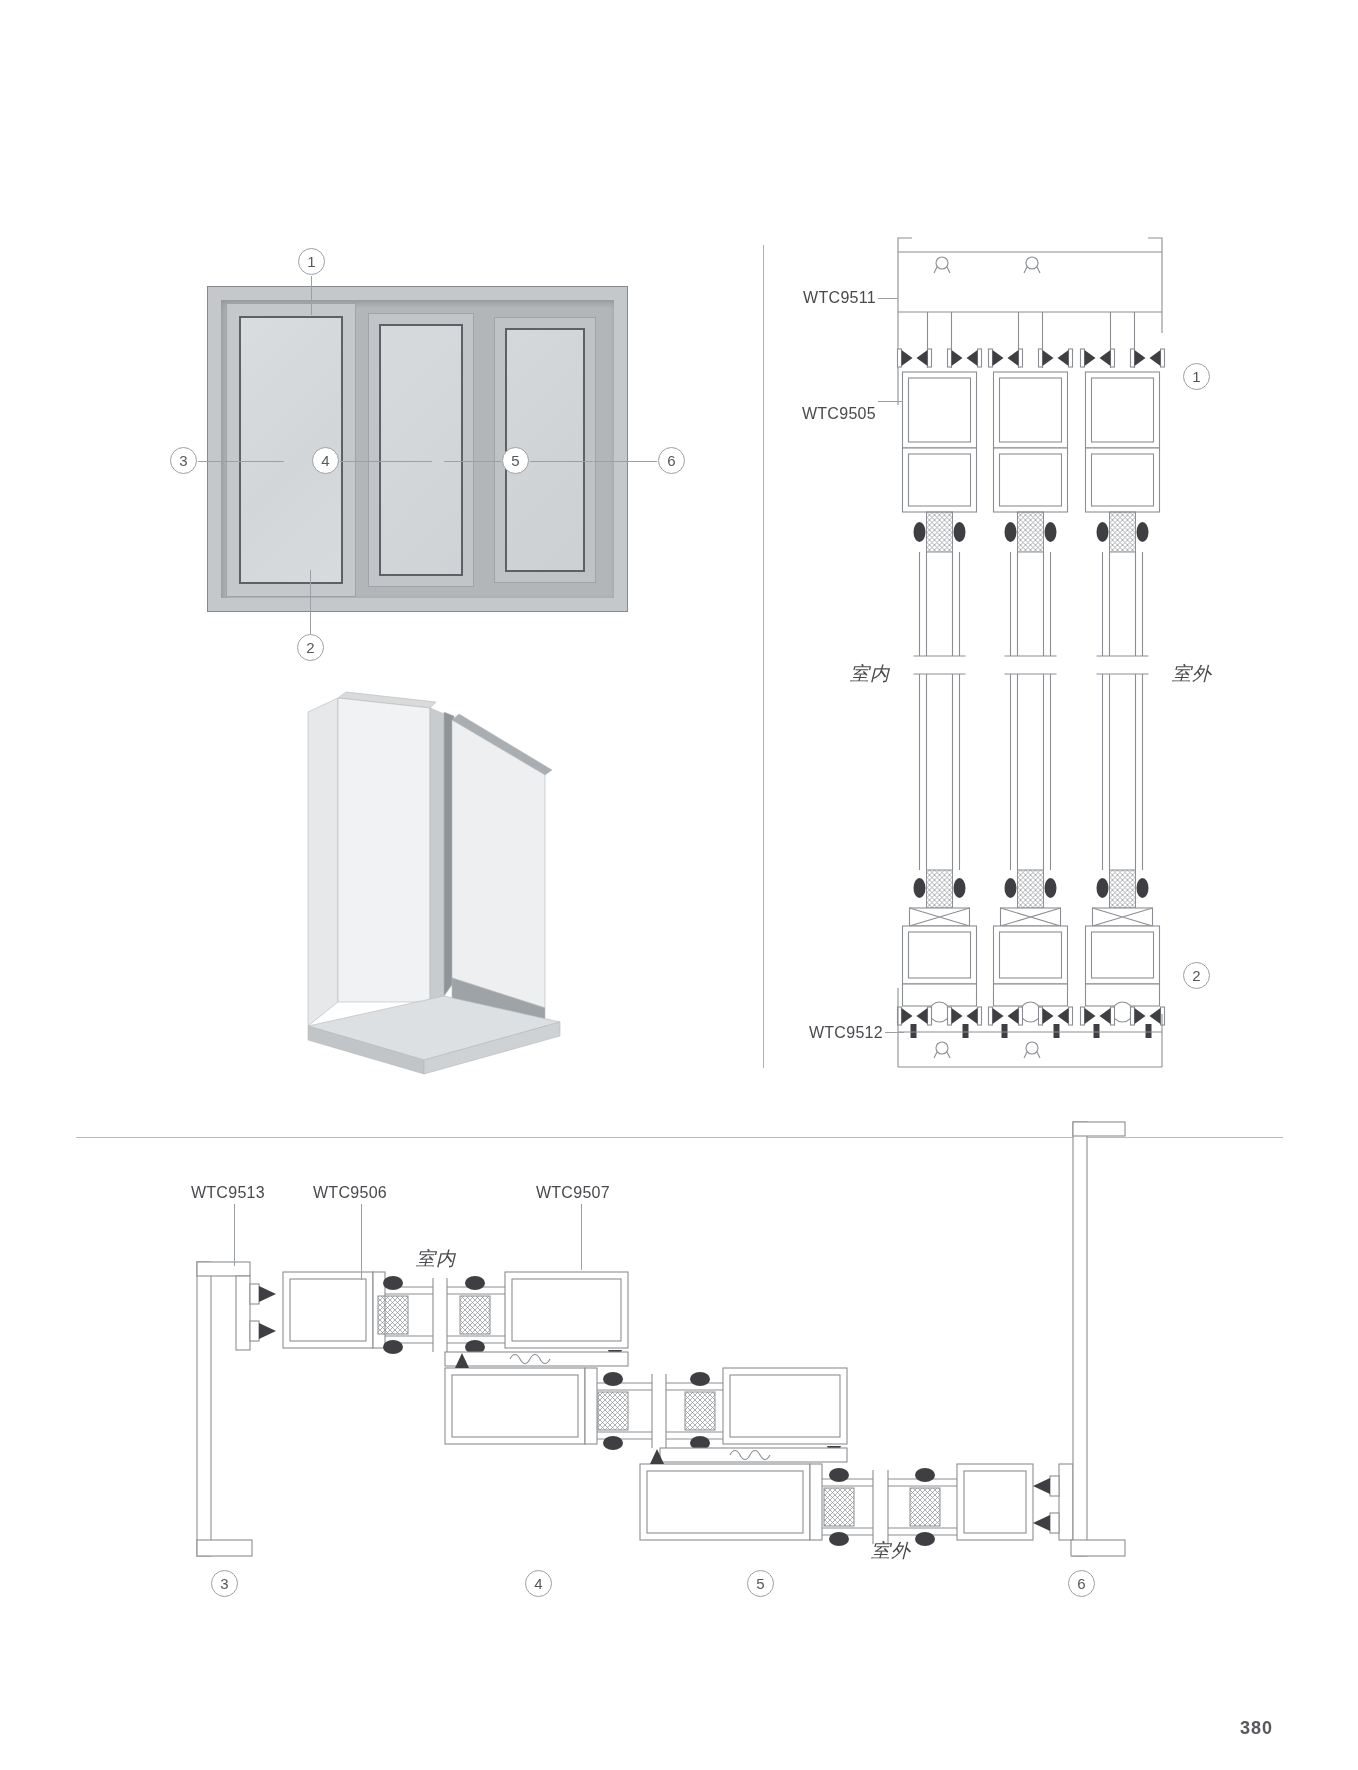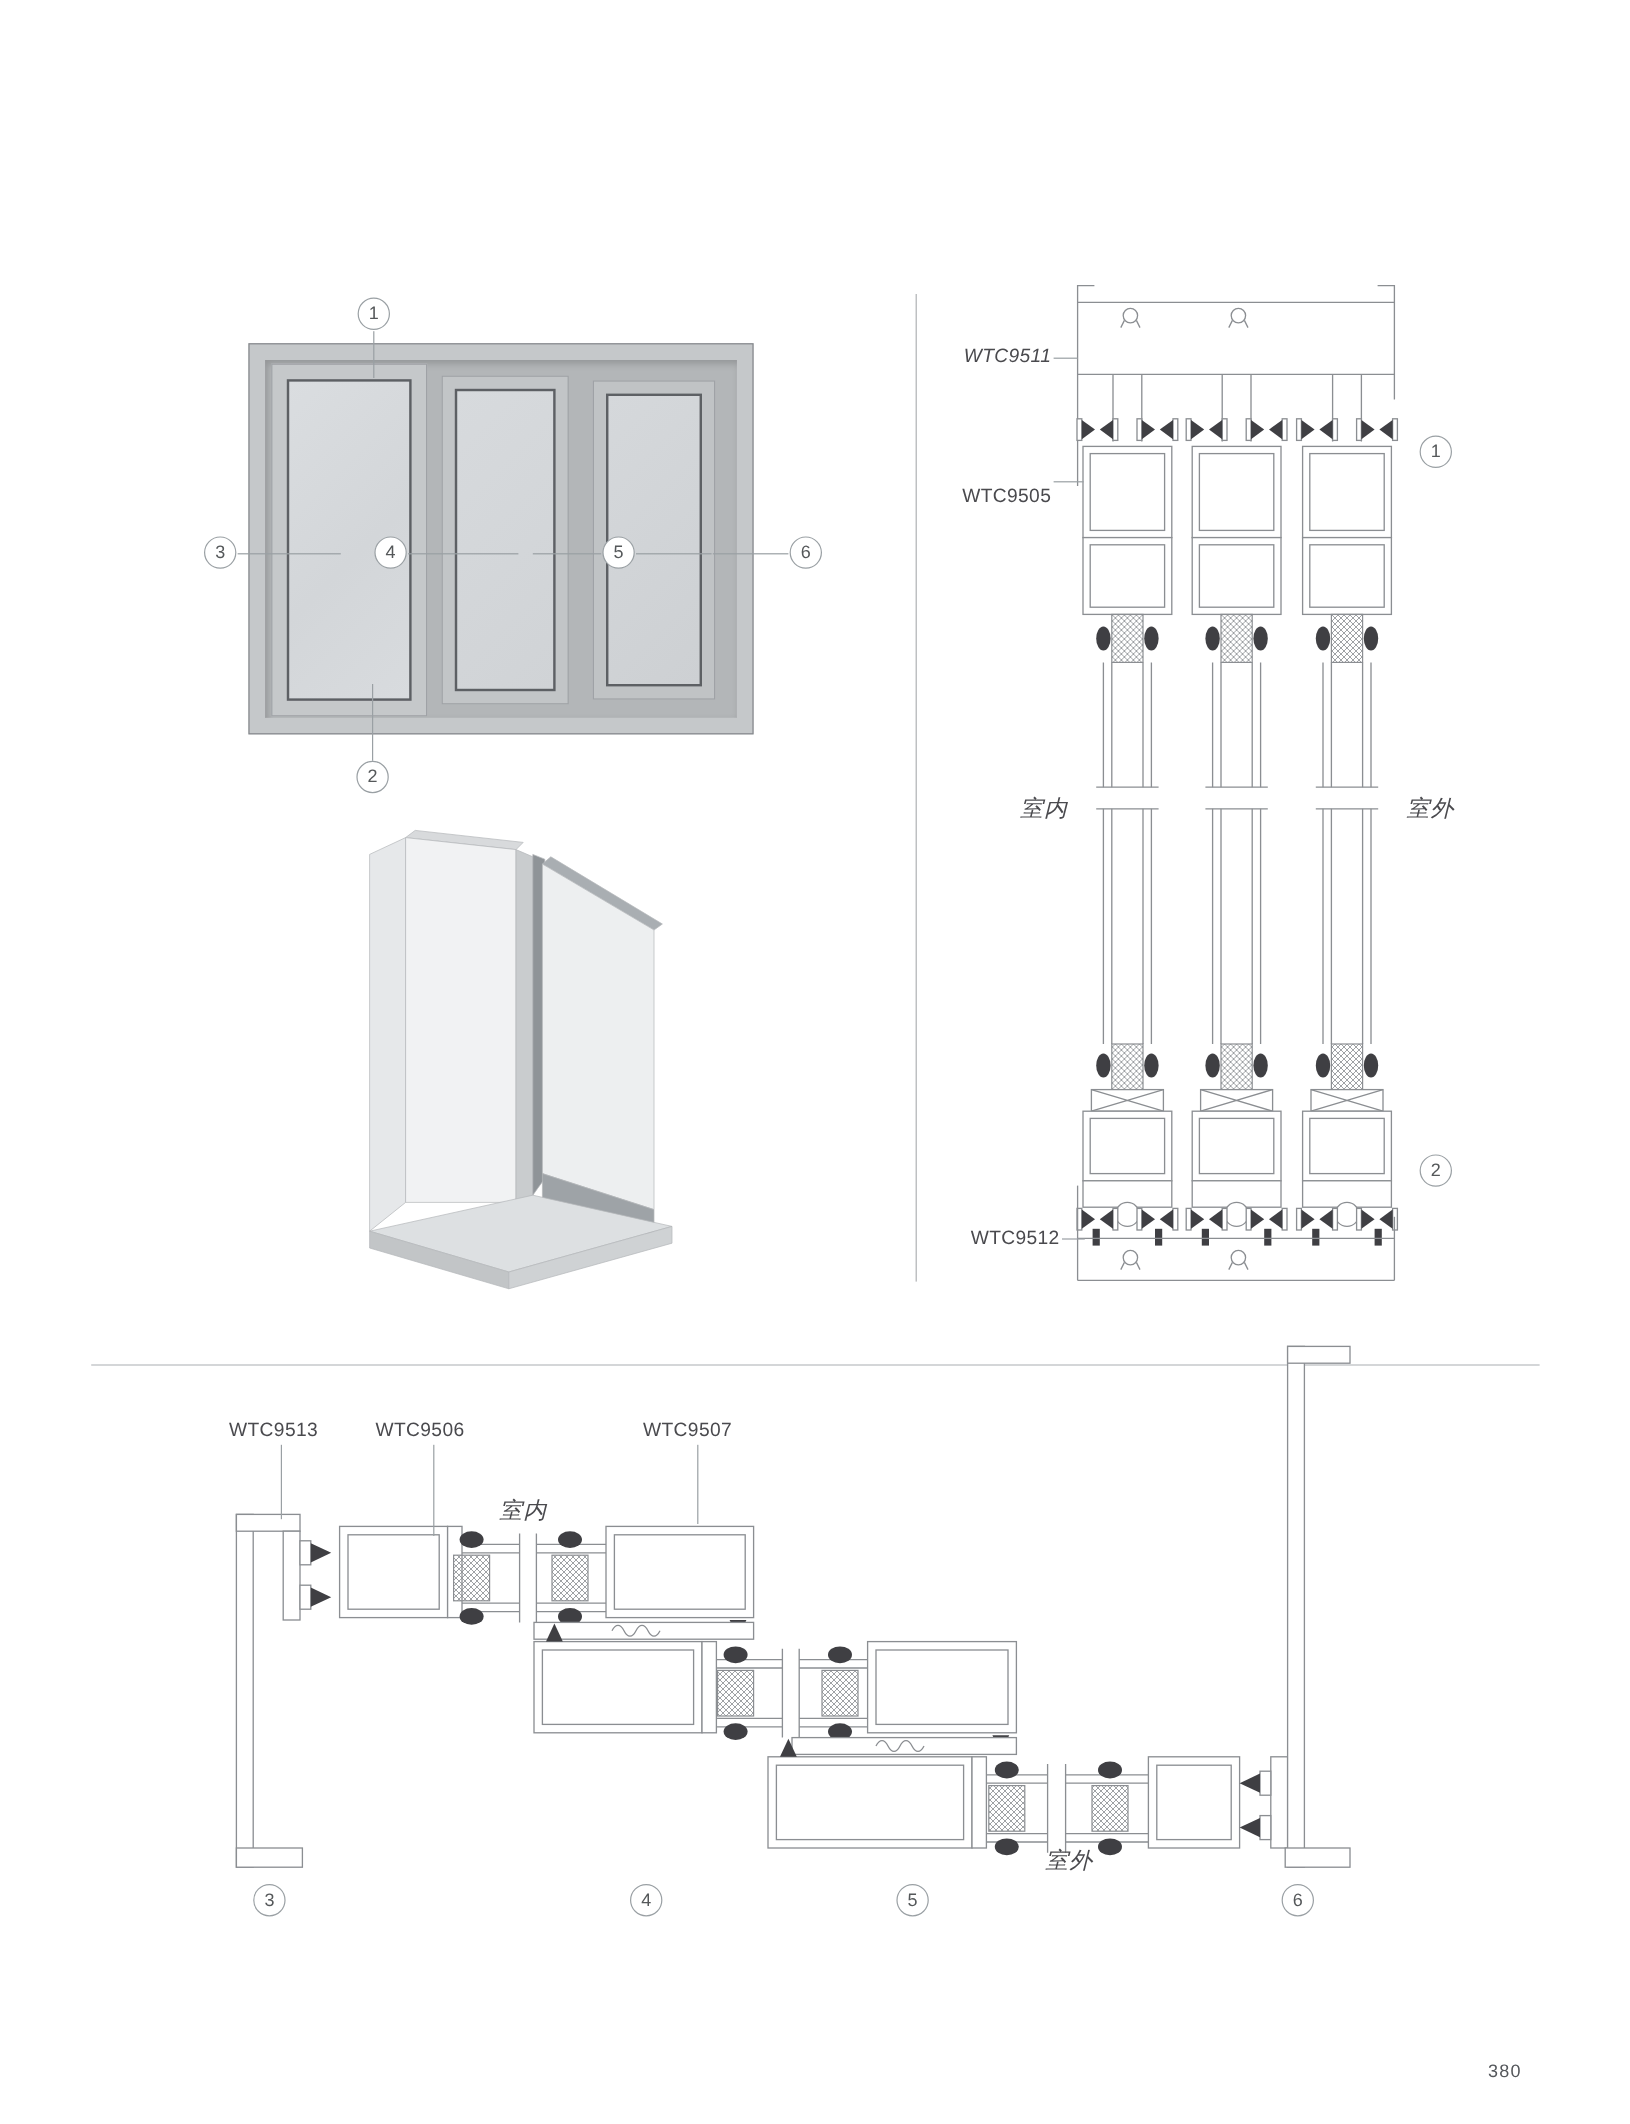--- a/index.html
+++ b/index.html
@@ -21,22 +21,22 @@
   .divv{position:absolute;width:1px;background:#aeb1b4;z-index:2;}
   .divh{position:absolute;height:1px;background:#b8bbbe;z-index:2;}
   
   .win{position:absolute;left:207px;top:286px;width:421px;height:326px;
        background:#c5c8ca;border:1px solid #85888c;box-sizing:border-box;z-index:3;}
   .trk{position:absolute;left:13px;top:13px;right:13px;bottom:13px;background:#b3b6b8;
        box-shadow:inset 2px 3px 6px rgba(0,0,0,.18);}
   .sash{position:absolute;box-sizing:border-box;border:1px solid #9fa2a6;}
   .glass{position:absolute;box-sizing:border-box;border:2px solid #5d6064;
          background:linear-gradient(135deg,#dadde0 0%,#d3d6d9 55%,#d8dbde 100%);}
-  .pgnum{position:absolute;left:1240px;top:1718px;color:#55585c;font-size:15px;
-         font-weight:400;letter-spacing:1px;z-index:6;}
+  .pgnum{position:absolute;left:1240px;top:1718px;color:#55585c;font-size:18px;
+         font-weight:700;letter-spacing:1px;z-index:6;}
   svg.draw{position:absolute;left:0;top:0;z-index:3;pointer-events:none;}
   .ln{fill:none;stroke:#8b8e92;stroke-width:1.1;}
   .lnw{fill:#ffffff;stroke:#8b8e92;stroke-width:1.1;}
   .dk{fill:#3f3f43;stroke:none;}
   .ht{fill:url(#ht);stroke:#8b8e92;stroke-width:1;}
 </style>
 </head>
 <body>
 
 <svg class="draw" width="1358" height="1770" viewBox="0 0 1358 1770">
@@ -231,21 +231,21 @@
 <div class="ldh" style="left:340px;top:461px;width:92px;"></div>
 <div class="co" style="left:502px;top:447px;">5</div>
 <div class="ldh" style="left:444px;top:461px;width:57px;"></div>
 <div class="ldh" style="left:530px;top:461px;width:63px;"></div>
 <div class="co" style="left:658px;top:447px;">6</div>
 <div class="ldh" style="left:594px;top:461px;width:63px;"></div>
 
 <div class="divv" style="left:763px;top:245px;height:823px;"></div>
 <div class="divh" style="left:76px;top:1137px;width:1207px;"></div>
 
-<div class="lbl r" style="left:800px;top:289px;width:76px;font-style:italic;">WTC9511</div>
+<div class="lbl r" style="left:800px;top:289px;width:76px;">WTC9511</div>
 <div class="ldh" style="left:878px;top:298px;width:20px;"></div>
 <div class="lbl r" style="left:800px;top:405px;width:76px;">WTC9505</div>
 <div class="ldh" style="left:878px;top:401px;width:25px;"></div>
 <div class="lbl r" style="left:803px;top:1024px;width:80px;">WTC9512</div>
 <div class="ldh" style="left:885px;top:1032px;width:19px;"></div>
 <div class="cjk" style="left:850px;top:661px;">室内</div>
 <div class="cjk" style="left:1172px;top:661px;">室外</div>
 <div class="co" style="left:1183px;top:363px;">1</div>
 <div class="co" style="left:1183px;top:962px;">2</div>
 

